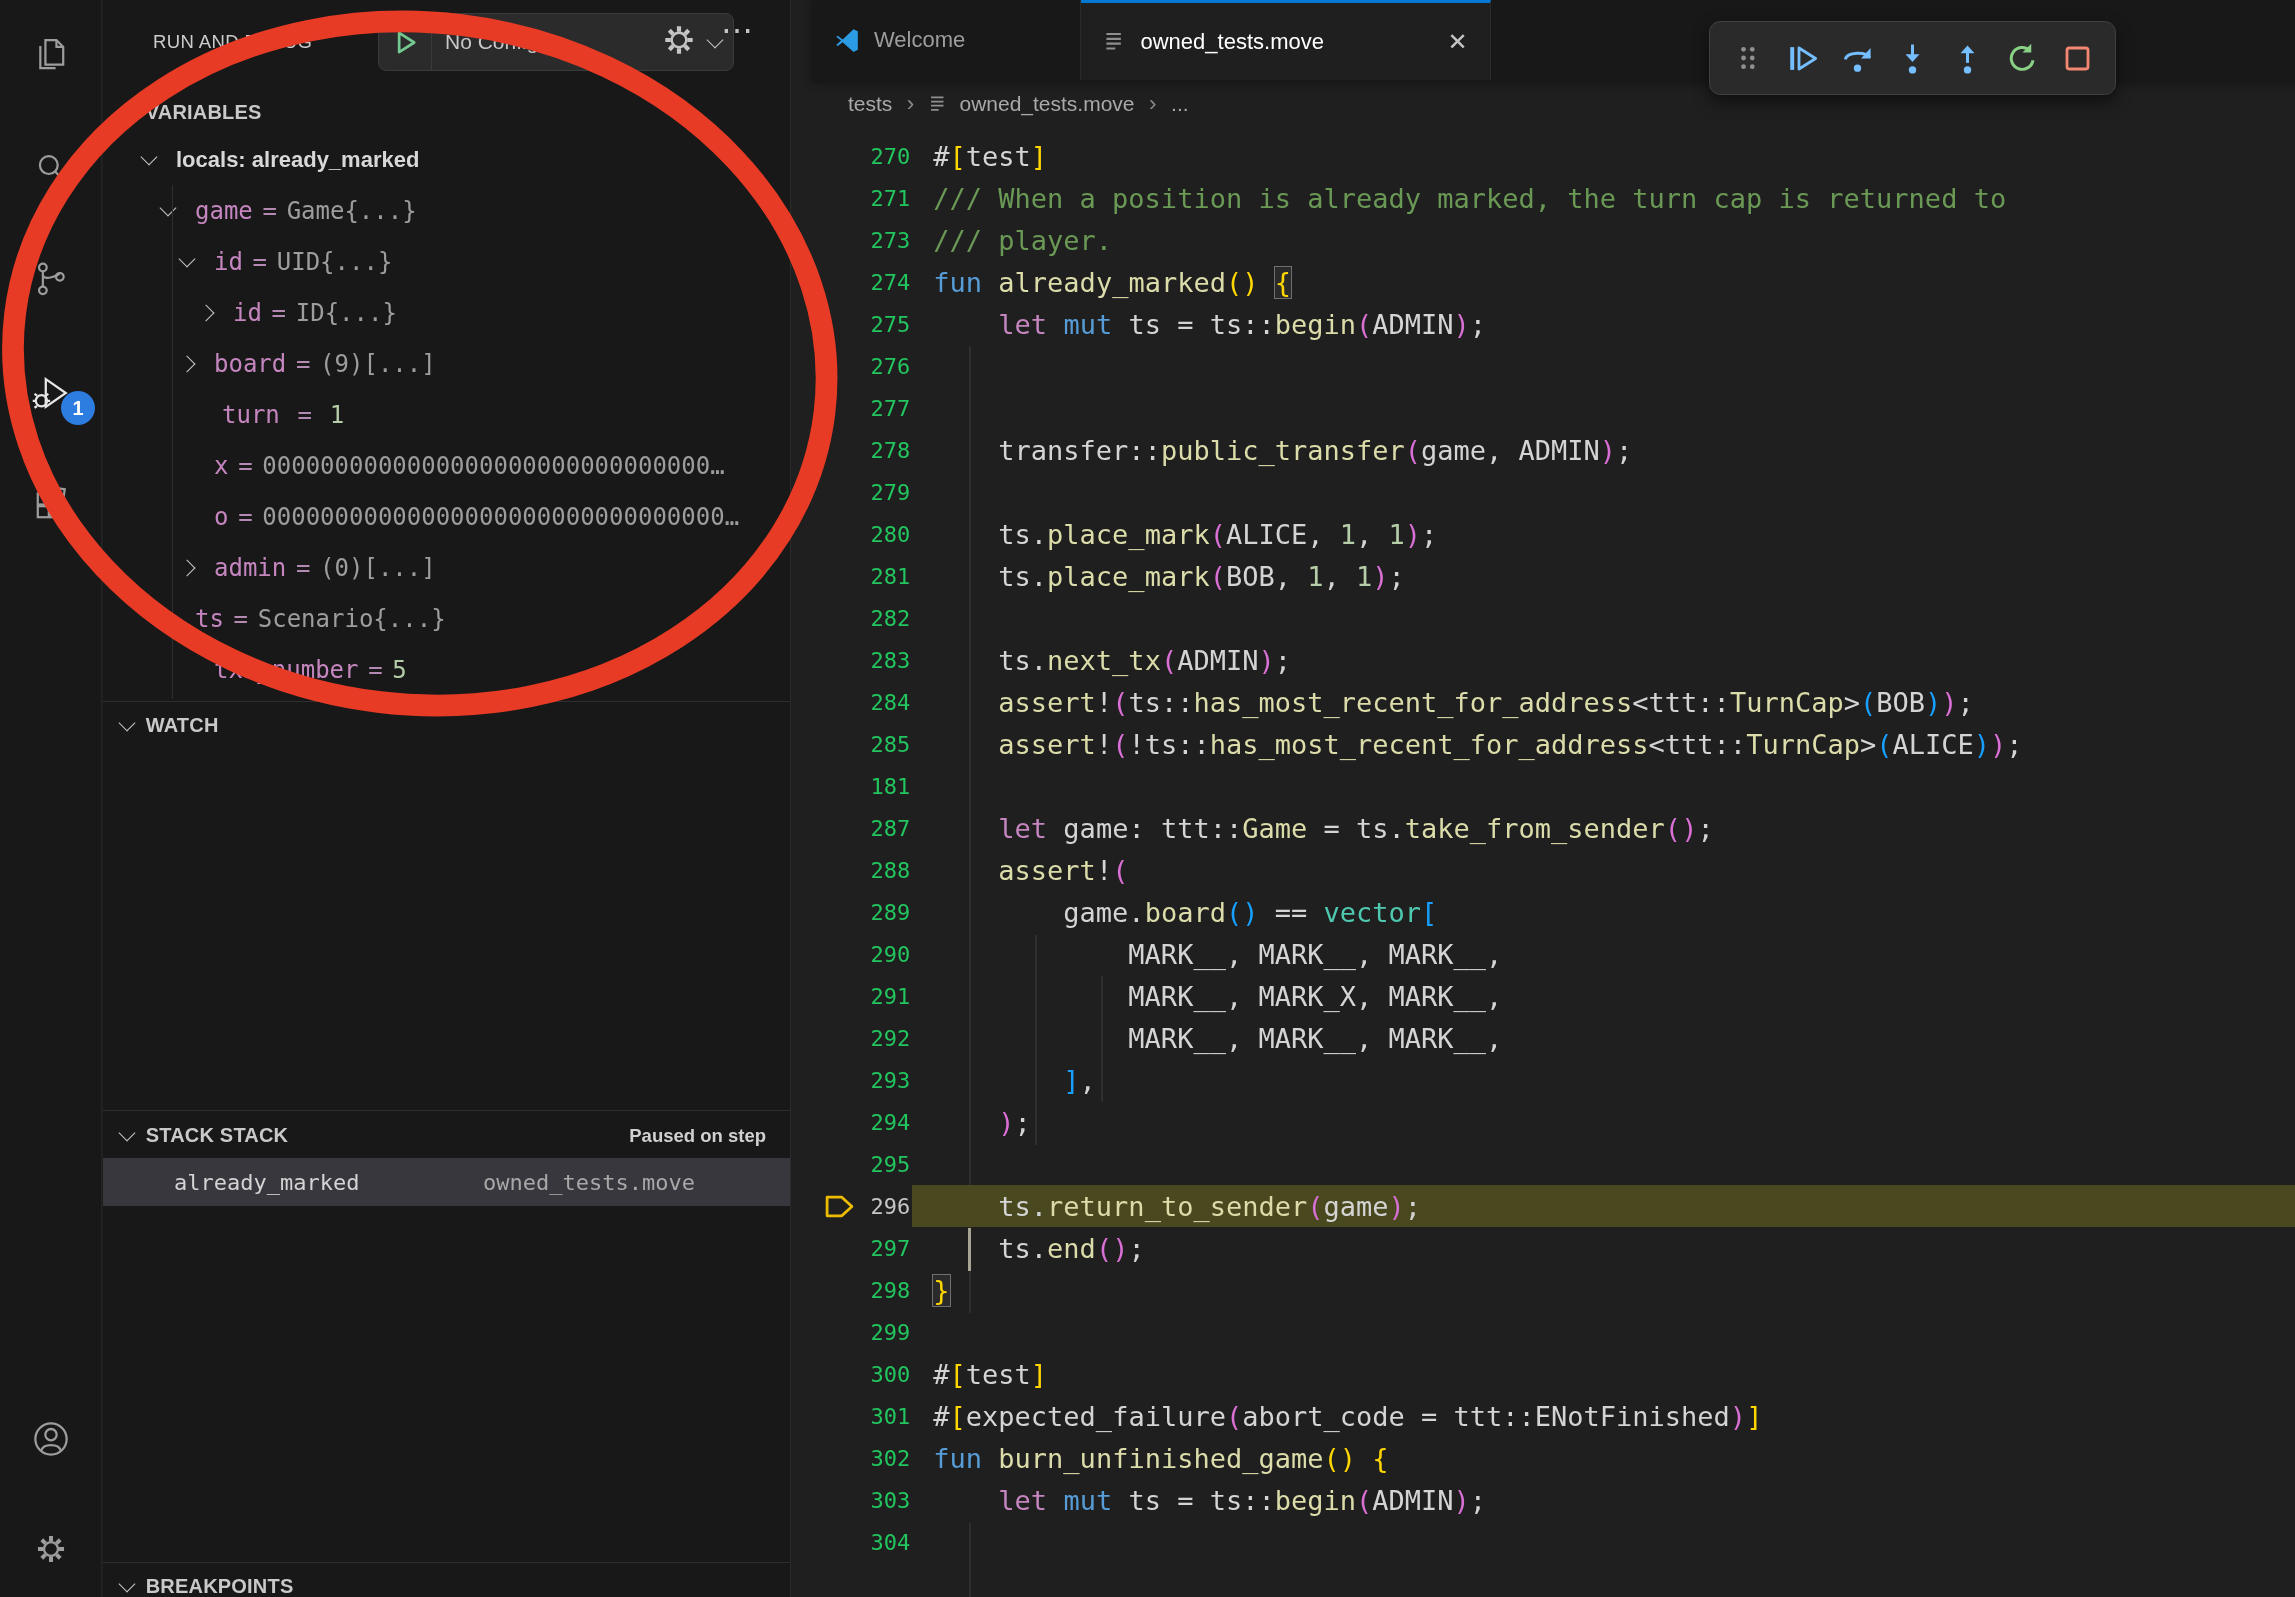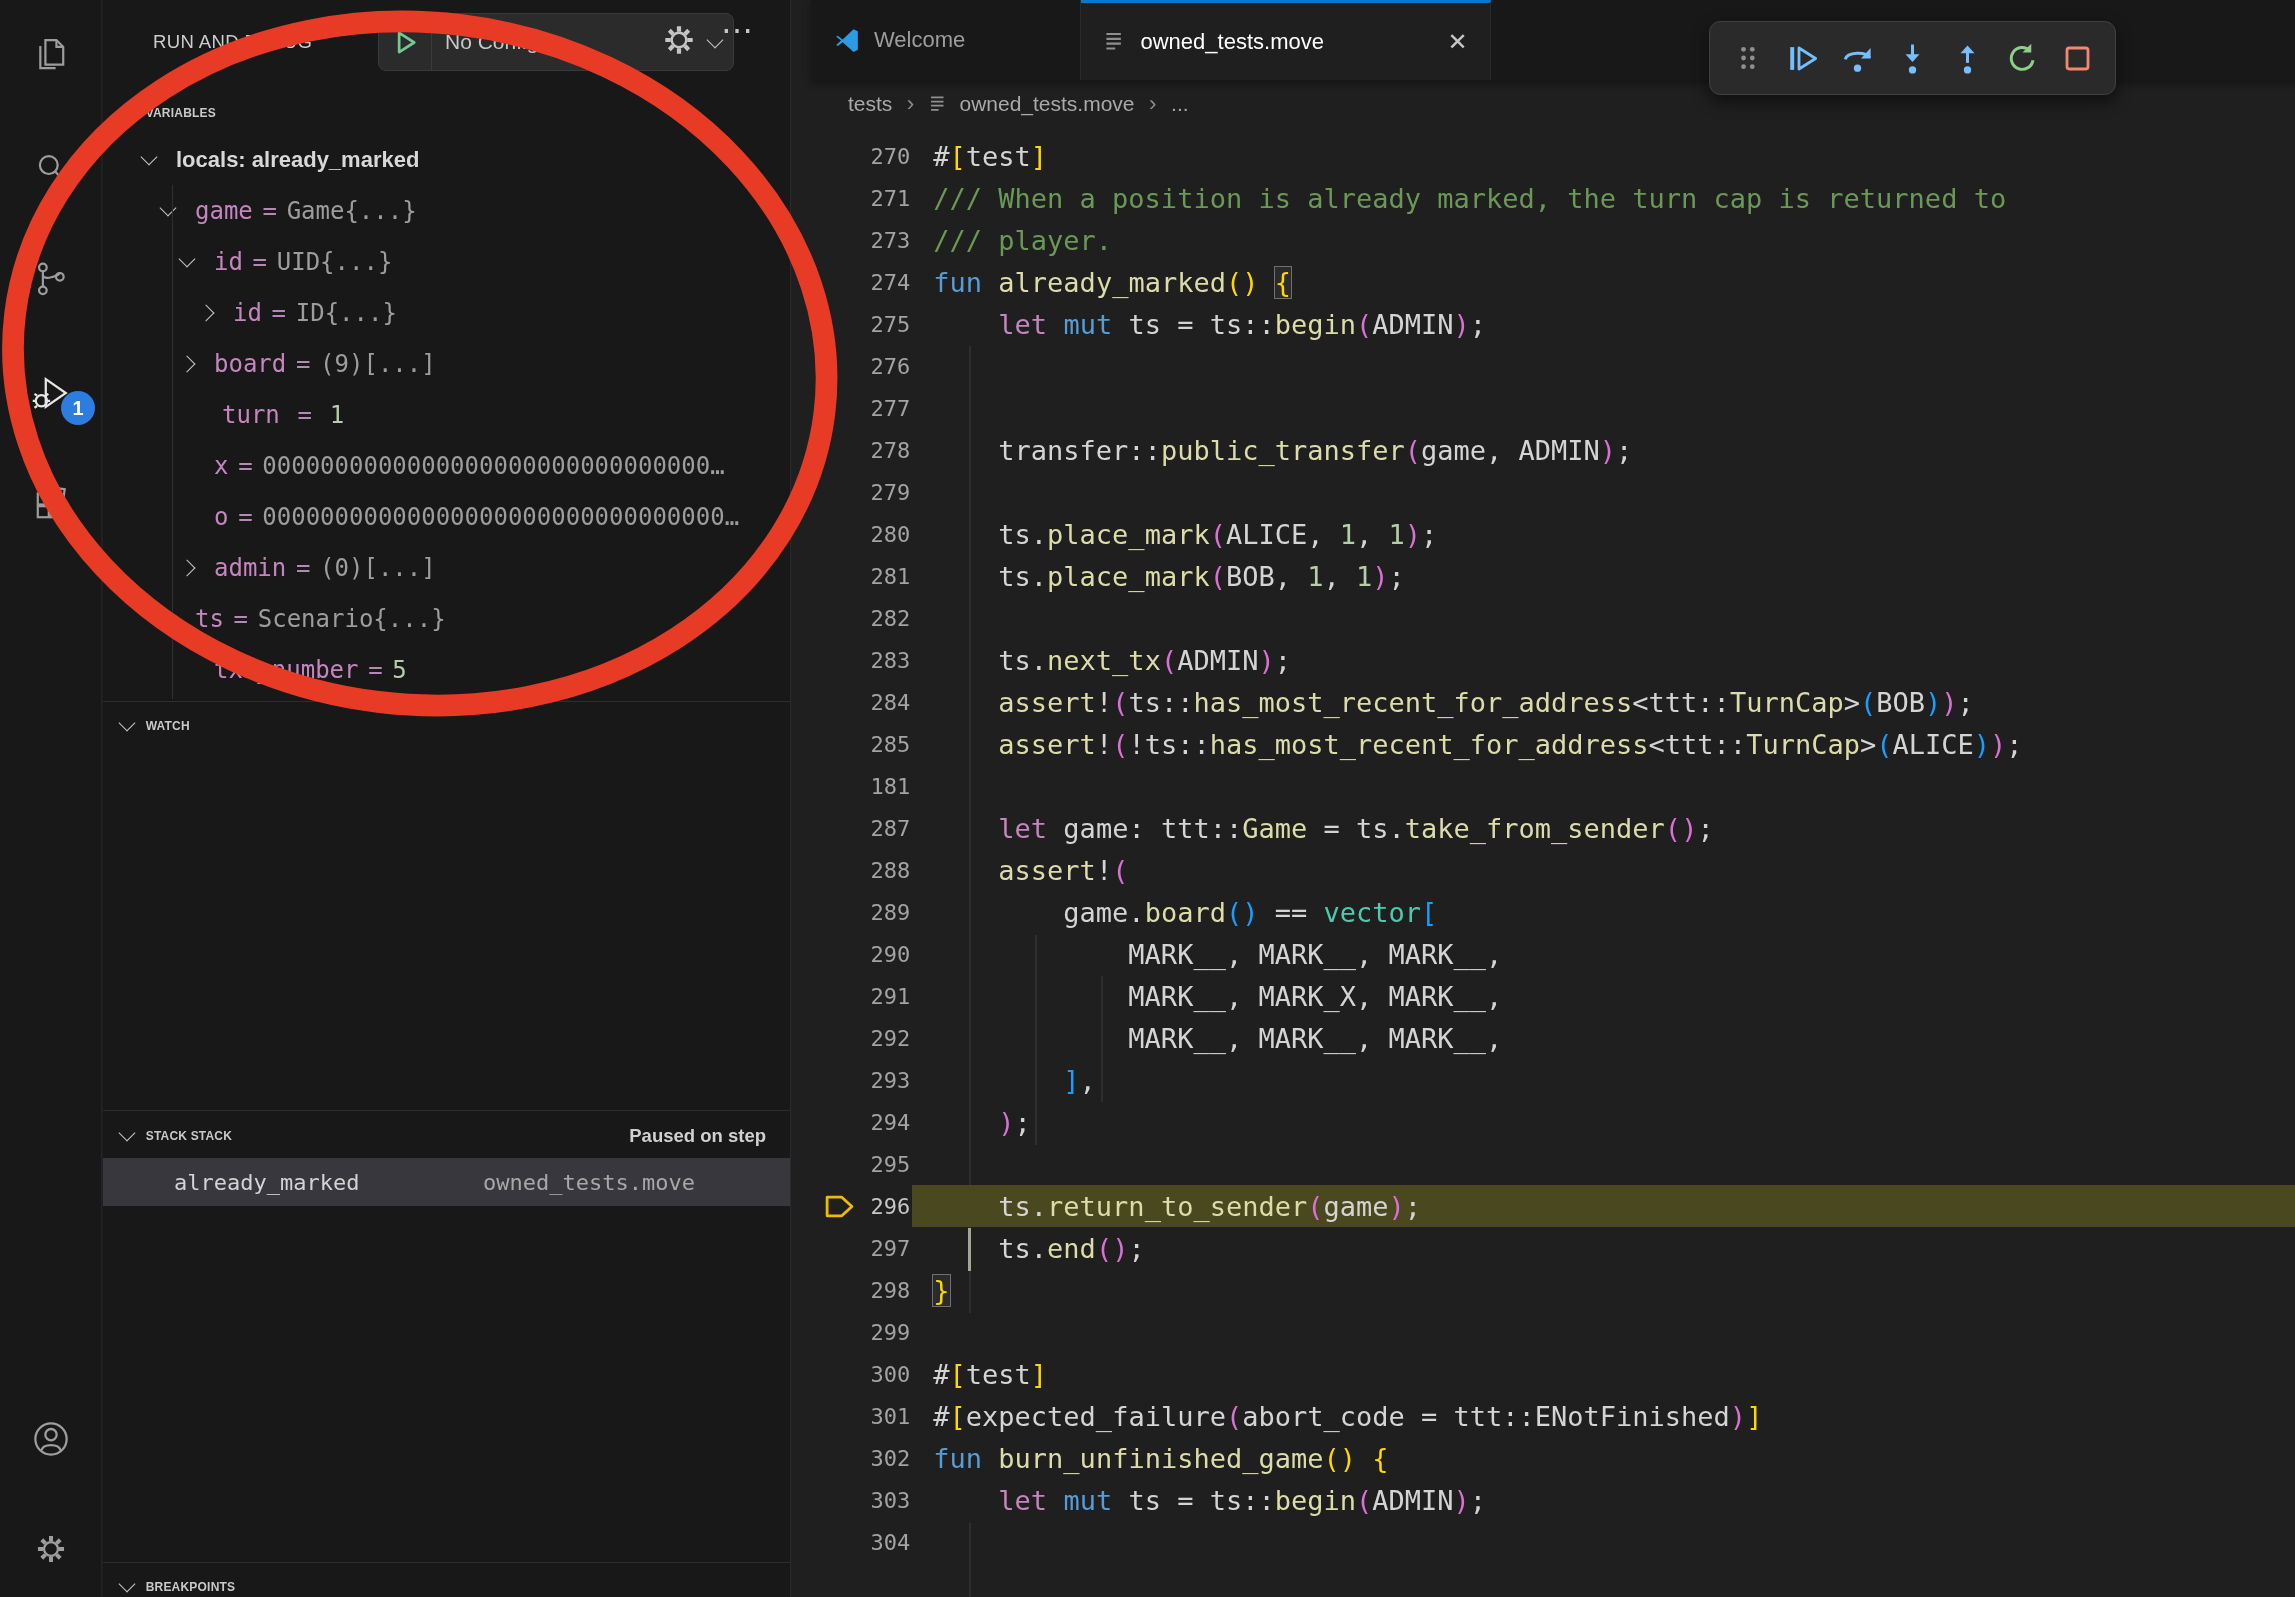--- a/index.html
+++ b/index.html
@@ -19,21 +19,21 @@
   #sidebar{position:absolute;left:103px;top:0;width:688px;height:1597px;background:var(--bg-dark);border-right:0.8px solid var(--border);z-index:4}
   #sidebar-header{position:absolute;left:0;top:0;width:100%;height:88px}
   #sidebar-title{position:absolute;left:50px;top:31px;font-size:18.5px;letter-spacing:0.4px;color:#cccccc;white-space:nowrap}
   #config-dropdown{position:absolute;left:275px;top:13px;width:356px;height:58px;background:#2b2b2b;border:0.8px solid #3a3a3a;border-radius:8px;display:flex;align-items:center;cursor:pointer}
   #config-play{width:53px;height:100%;display:flex;align-items:center;justify-content:center;border-right:0.8px solid #3a3a3a}
   #config-label{flex:1;padding-left:13px;font-size:21px;color:#c8c8c8;white-space:nowrap;overflow:hidden}
   .chevbox{width:37px;display:flex;align-items:center;justify-content:center}
   #header-gear{position:absolute;left:555px;top:19.3px;cursor:pointer}
   #header-more{position:absolute;left:618px;top:11.3px;font-size:32px;color:#c5c5c5;cursor:pointer}
   .section-header{position:absolute;left:0;width:100%;height:45px;display:flex;align-items:center;cursor:pointer}
-  .section-label{font-size:12px;font-weight:700;color:#c9c9c9;letter-spacing:0.2px}
+  .section-label{font-size:20px;font-weight:700;color:#c9c9c9;letter-spacing:0.2px}
   .chev{width:12px;height:12px;border-right:1.9px solid #c5c5c5;border-bottom:1.9px solid #c5c5c5;display:inline-block;flex:none}
   .chev.down{transform:rotate(45deg);margin-top:-4.8px}
   .chev.right{transform:rotate(-45deg)}
   .chev.none{visibility:hidden}
   .sec-chev{margin:0 13px 0 17.7px}
   .separator{position:absolute;left:0;width:100%;height:0.8px;background:#2e2e2e}
   
   #var-rows{position:absolute;left:0;top:134px;width:100%}
   .var-row{height:51px;display:flex;align-items:center;white-space:nowrap;overflow:hidden;font-family:"DejaVu Sans Mono",monospace;font-size:24px;cursor:pointer}
   .var-row .chev{margin-right:21px}
@@ -61,21 +61,21 @@
   .crumb-sep{margin:0 14.5px;color:#8a8a8a;font-size:22.5px}
   #crumb-file-icon{margin-right:11.3px}
   
   #debug-toolbar{position:absolute;left:898px;top:21px;width:407px;height:74px;background:#2a2a2b;border:0.8px solid #414141;border-radius:11.3px;display:flex;align-items:center;justify-content:space-between;padding:0 16px;box-shadow:0 6.4px 14.5px rgba(0,0,0,.5);z-index:8}
   .dbg-btn{width:42px;height:42px;display:flex;align-items:center;justify-content:center;cursor:pointer}
   
   #code-lines{position:absolute;left:0;top:135px;width:100%}
   .code-row{height:42px;display:flex;align-items:center;position:relative}
   .code-row.hl{background:linear-gradient(to right,transparent 101px,var(--linehl) 101px)}
   .gutter{width:35px;margin-left:11.3px;flex:none;display:flex;align-items:center;justify-content:center}
-  .ln{width:53px;flex:none;text-align:right;font-family:"DejaVu Sans Mono",monospace;font-size:22px;color:#a3a3a3}
+  .ln{width:53px;flex:none;text-align:right;font-family:"DejaVu Sans Mono",monospace;font-size:22px;color:#22c55e}
   .code-row.hl .ln{color:#c6c6c6}
   .code-text{margin-left:23px;font-family:"DejaVu Sans Mono",monospace;font-size:27px;white-space:pre}
   .tok-fg{color:#d4d4d4}.tok-kw{color:#569cd6}.tok-let{color:#c586c0}.tok-fn{color:#dcdcaa}
   .tok-cmt{color:#6a9955}.tok-num{color:#b5cea8}.tok-b1{color:#ffd700}.tok-b2{color:#da70d6}
   .tok-b3{color:#179fff}.tok-type{color:#4ec9b0}
   .tok-match{outline:1.2px solid #6f6f6f;background:rgba(100,100,100,.18)}
   .indent-guide{position:absolute;width:1.6px;background:#2e2e2e}
   #active-guide{position:absolute;left:157px;top:1228px;width:3.2px;height:43px;background:#a7a694;z-index:2}
   
   #annotation{position:absolute;left:0;top:0;z-index:50;pointer-events:none}

